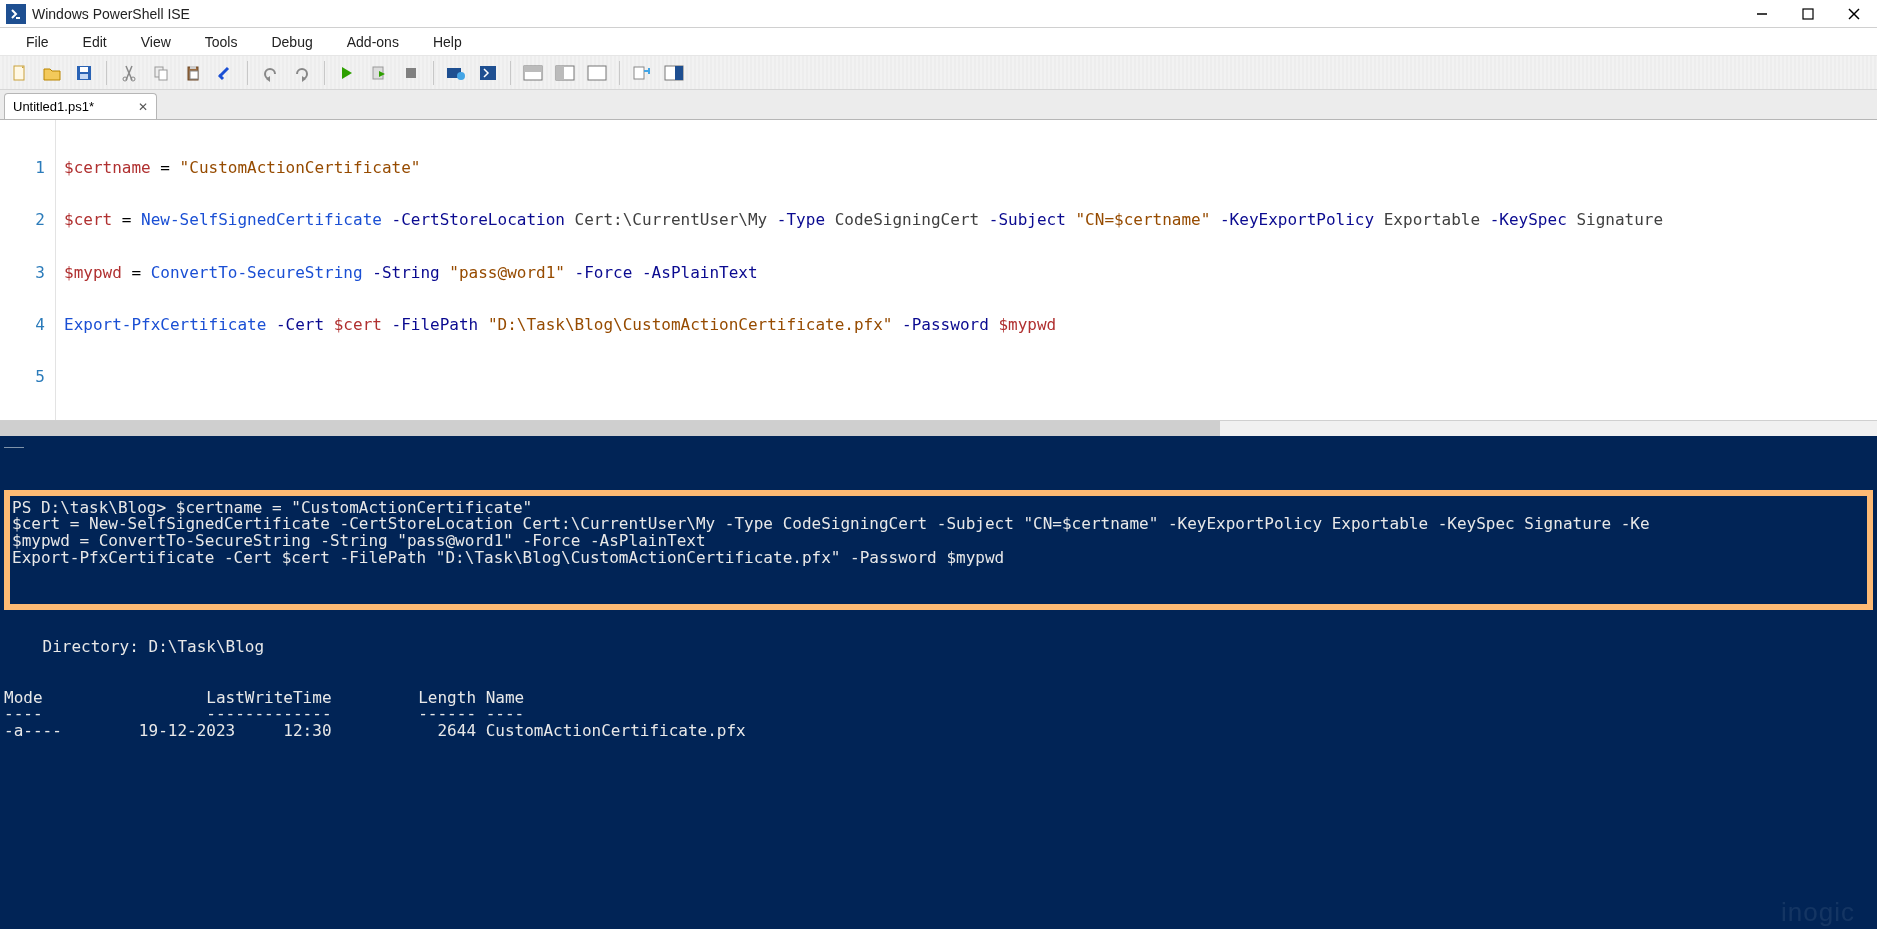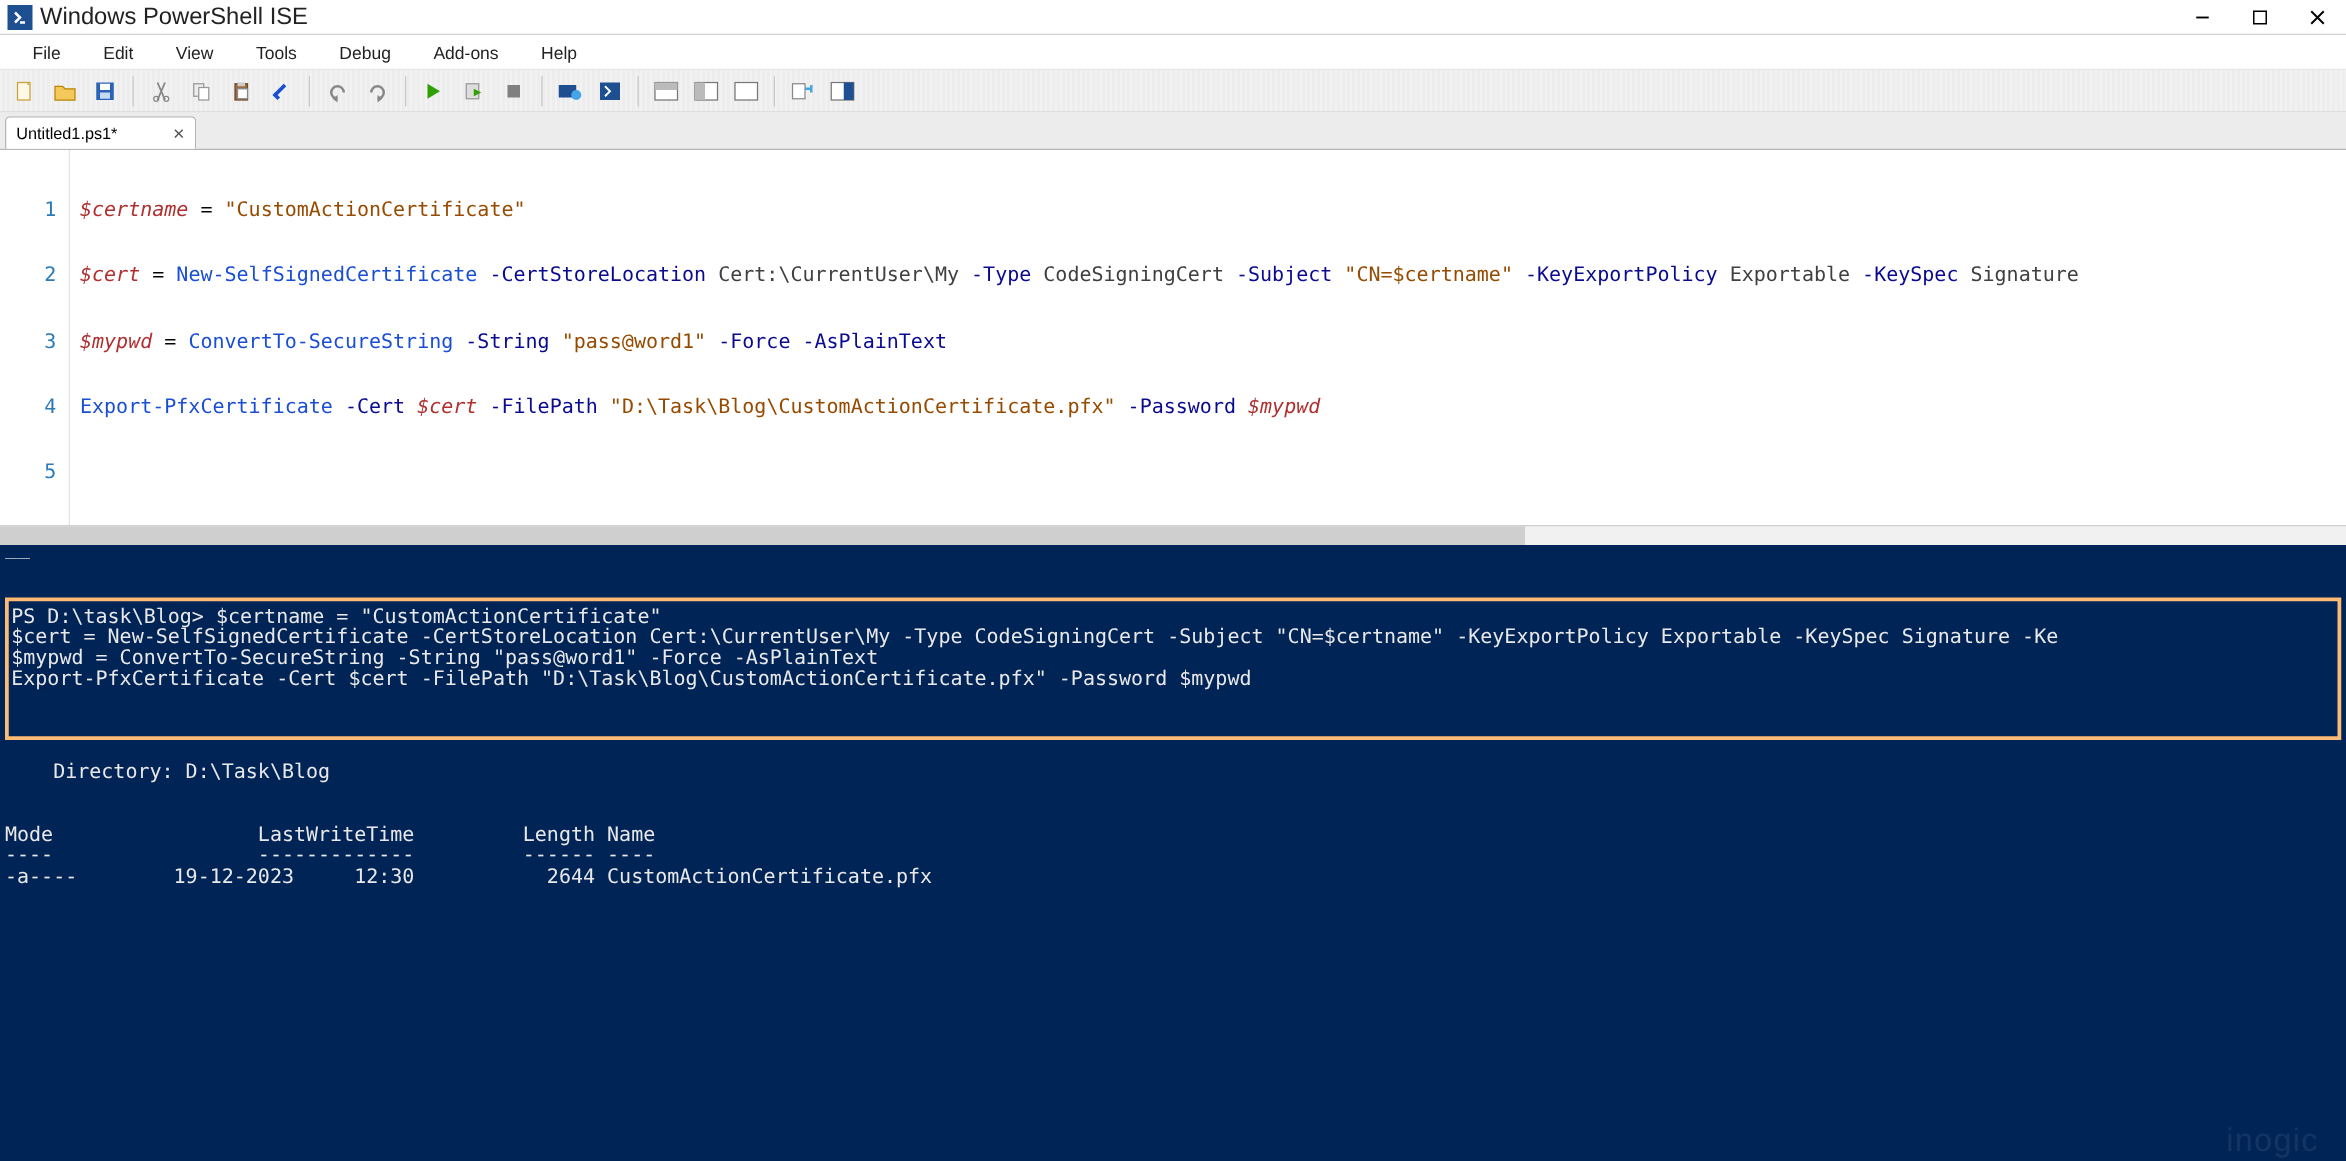--- a/index.html
+++ b/index.html
@@ -18,21 +18,21 @@
   align-items: center;
   border-bottom: 1px solid #d0d0d0;
 }
 .titlebar .app-icon {
   width: 20px; height: 20px;
   margin: 0 6px;
   background: #1e4f91;
   display: flex; align-items: center; justify-content: center;
   color: #ffffff; font-size: 11px;
 }
-.titlebar .title { font-size: 19px; color: #222; }
+.titlebar .title { font-size: 14px; color: #222; }
 .titlebar .spacer { flex: 1; }
 .win-btn {
   width: 46px; height: 28px;
   display: flex; align-items: center; justify-content: center;
   font-size: 12px;
 }
 .menubar {
   height: 28px;
   display: flex;
   align-items: center;
@@ -92,21 +92,21 @@
   width: 56px;
   text-align: right;
   padding: 4px 10px 0 0;
   color: #2b7bba;
   background: #ffffff;
   border-right: 1px solid #e3e3e3;
 }
 .gutter div { height: 17px; }
 .code { padding: 4px 8px 0 8px; flex: 1; }
 .code div.line { height: 17px; white-space: pre; }
-.tok-var    { color: #b03030; font-style: italic; }
+.tok-var    { color: #b03030; }
 .tok-str    { color: #964B00; }
 .tok-cmdlet { color: #1a4fd4; }
 .tok-param  { color: #0a0a90; }
 .tok-type   { color: #404040; }
 .ed-scroll {
   height: 16px;
   background: #f1f1f1;
   border-top: 1px solid #d0d0d0;
   position: relative;
 }
@@ -122,23 +122,23 @@
   font-family: Consolas, monospace;
   font-size: 16px;
   padding: 8px 4px 0 4px;
   overflow: hidden;
   line-height: 1.05em;
   position: relative;
 }
 .console .cursor-tick { color: #9ab; font-size: 10px; }
 .console pre { white-space: pre; }
 .highlight-box {
-  border: 3px solid #fdba74;
+  border: 6px solid #fdba74;
   padding: 4px 2px;
-  margin: 0 0;
+  margin: 12px 0;
 }
 .console-table {
   white-space: pre;
 }
 .watermark {
   position: absolute;
   right: 22px;
   bottom: 8px;
   font-family: Arial, sans-serif;
   font-size: 26px;

